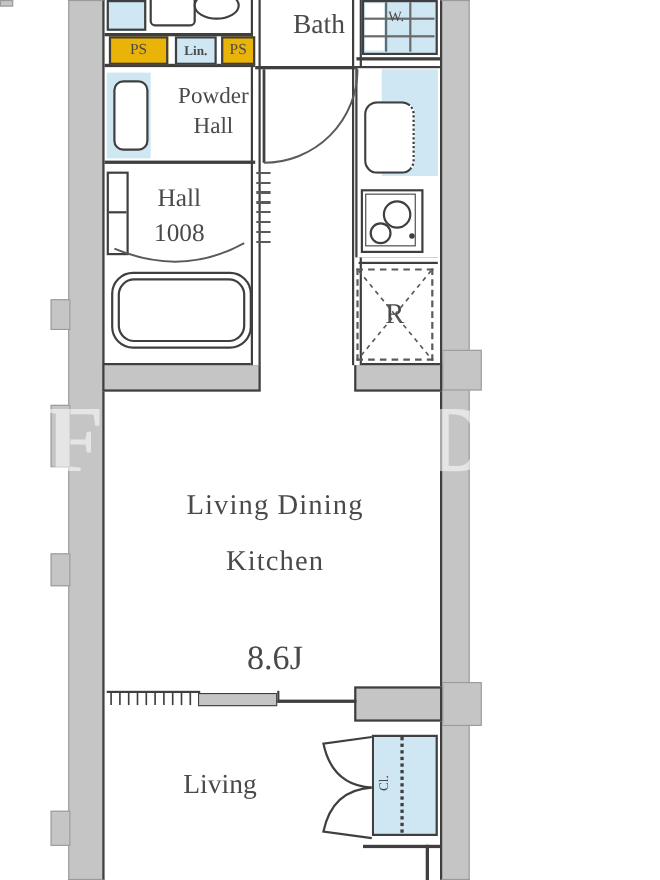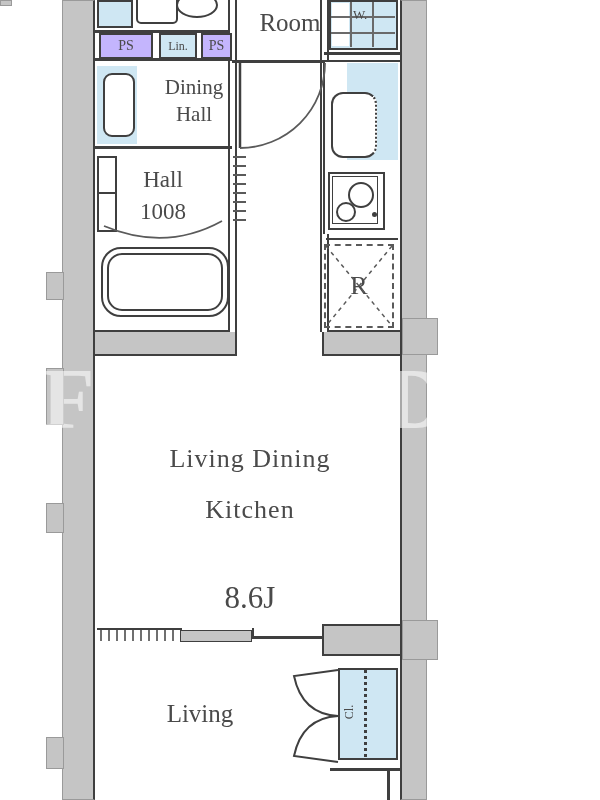--- a/index.html
+++ b/index.html
@@ -7,21 +7,21 @@
     --c-fixture_blue:#cfe7f3; --c-text:#4a4a4a;
   }
   html,body{margin:0;padding:0;background:#fff;}
   #plan{position:relative;width:600px;height:800px;background:#fff;overflow:hidden;
         font-family:"Liberation Serif","DejaVu Serif",serif;color:var(--c-text);}
   .abs{position:absolute;box-sizing:border-box;}
   .wall{background:var(--c-wall);border:1px solid var(--c-wall_edge);}
   .wall-heavy{background:var(--c-wall);border:2px solid var(--c-line);}
   .dline{background:var(--c-line);}
   .dblwall{background:#fff;border-left:2.5px solid var(--c-line);border-right:2.5px solid var(--c-line);}
-  .box{background:#c4b5fd;border:2px solid var(--c-line);display:flex;align-items:center;justify-content:center;}
+  .box{background:#eab308;border:2px solid var(--c-line);display:flex;align-items:center;justify-content:center;}
   .bluebox{background:var(--c-fixture_blue);}
   .lbl{color:var(--c-text);text-align:center;line-height:1;}
   .fix{background:#fff;border:2px solid var(--c-line);}
   svg.overlay{position:absolute;left:0;top:0;pointer-events:none;}
   .wm{position:absolute;color:rgba(255,255,255,0.55);font-weight:bold;font-size:86px;
       font-family:"Liberation Serif",serif;line-height:1;}
   .rungs{background:repeating-linear-gradient(to bottom,#5a5a5a 0 2px,transparent 2px 9px);}
 </style>
 </head>
 <body>
@@ -56,21 +56,21 @@
   <div class="abs dline" style="left:97px;top:628px;width:85px;height:2px;"></div>
   <div class="abs dline" style="left:252px;top:636px;width:72px;height:3px;"></div>
   <div class="abs dline" style="left:252px;top:628px;width:2px;height:11px;"></div>
   <div class="abs dline" style="left:330px;top:768px;width:70px;height:3px;"></div>
   <div class="abs dline" style="left:387px;top:768px;width:3px;height:32px;"></div>
   <div class="abs wall" style="left:180px;top:630px;width:72px;height:12px;border:1.5px solid var(--c-line);"></div>
 
   <div class="abs box" style="left:99px;top:33px;width:54px;height:26px;">
     <span class="lbl" style="font-size:14px;">PS</span>
   </div>
-  <div class="abs box bluebox" style="left:159px;top:33px;width:38px;height:26px;">
+  <div class="abs box bluebox" style="left:159px;top:33px;width:38px;height:26px;font-weight:bold;">
     <span class="lbl" style="font-size:12px;">Lin.</span>
   </div>
   <div class="abs box" style="left:201px;top:33px;width:31px;height:26px;">
     <span class="lbl" style="font-size:14px;">PS</span>
   </div>
 
   <div class="abs bluebox" style="left:97px;top:0;width:36px;height:28px;border:2px solid var(--c-line);"></div>
   <div class="abs fix" style="left:136px;top:-6px;width:42px;height:30px;border-radius:5px;"></div>
   <div class="abs fix" style="left:176px;top:-8px;width:42px;height:26px;border-radius:50%;"></div>
 
@@ -131,23 +131,23 @@
         <line x1="125" y1="630" x2="125" y2="641"></line>
       <line x1="133" y1="630" x2="133" y2="641"></line>
         <line x1="141" y1="630" x2="141" y2="641"></line>
       <line x1="149" y1="630" x2="149" y2="641"></line>
         <line x1="157" y1="630" x2="157" y2="641"></line>
       <line x1="165" y1="630" x2="165" y2="641"></line>
         <line x1="173" y1="630" x2="173" y2="641"></line>
     </g>
   </svg>
 
-  <div class="abs lbl" style="left:250px;top:10px;width:80px;font-size:25px;">Room</div>
+  <div class="abs lbl" style="left:250px;top:10px;width:80px;font-size:25px;">Bath</div>
 
-  <div class="abs lbl" style="left:140px;top:77px;width:108px;font-size:21px;">Dining</div>
+  <div class="abs lbl" style="left:140px;top:77px;width:108px;font-size:21px;">Powder</div>
   <div class="abs lbl" style="left:140px;top:104px;width:108px;font-size:21px;">Hall</div>
 
   <div class="abs lbl" style="left:118px;top:168px;width:90px;font-size:23px;">Hall</div>
   <div class="abs lbl" style="left:118px;top:200px;width:90px;font-size:23px;">1008</div>
 
   <div class="abs lbl" style="left:100px;top:497px;width:300px;font-size:26px;letter-spacing:1px;">Kitchen</div>
   <div class="abs lbl" style="left:100px;top:446px;width:300px;font-size:26px;letter-spacing:1px;">Living Dining</div>
   <div class="abs lbl" style="left:100px;top:539px;width:300px;font-size:31px;margin-top:43px;">8.6J</div>
 
   <div class="abs lbl" style="left:95px;top:701px;width:210px;font-size:25px;">Living</div>

